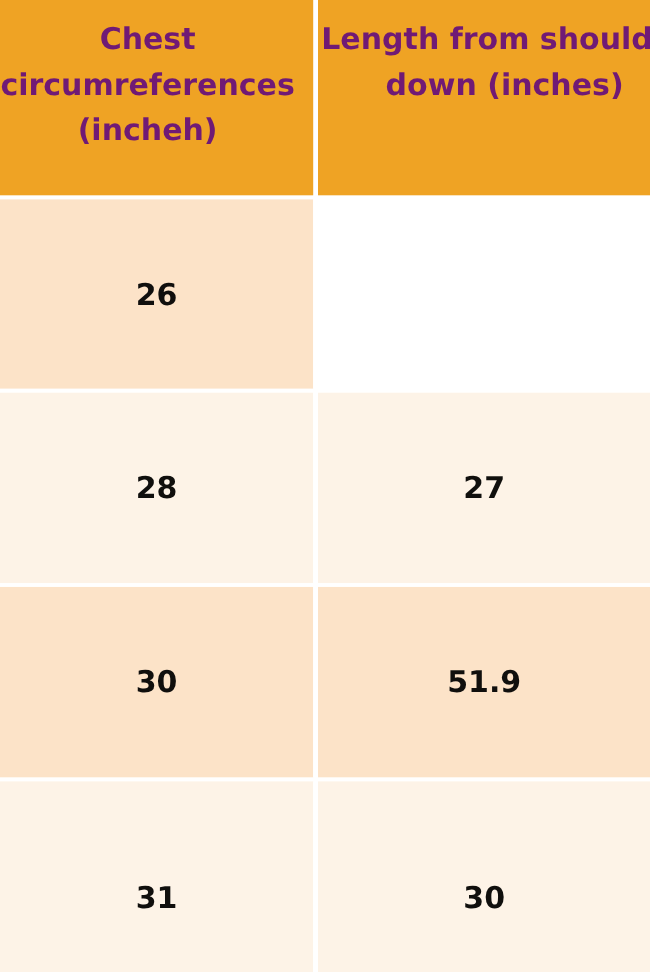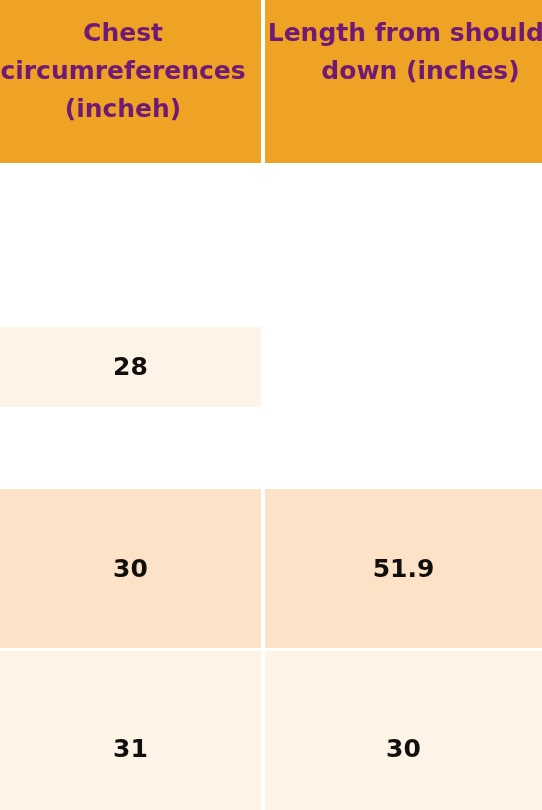--- a/index.html
+++ b/index.html
@@ -94,21 +94,21 @@
   .cell-1 { width: 261px; }
   .cell-gap { width: 4px; background: #ffffff; }
   .cell-2 { width: 277px; }
 
   .row-dark .cell-1,
   .row-dark .cell-2 { background: #fce3c8; }
   .row-light .cell-1,
   .row-light .cell-2 { background: #fdf3e7; }
 
   .row-1 { top: 166px; height: 158px; }
-  .row-2 { top: 327px; height: 159px; flex-direction: column; }
+  .row-2 { top: 327px; height: 159px; }
   .row-3 { top: 489px; height: 159px; }
   .row-4 { top: 651px; height: 159px; }
 
   .row-1 .cell { height: 158px; }
   .row-2 .cell { height: 159px; }
   .row-3 .cell { height: 159px; }
   .row-4 .cell { height: 195px; }
 </style>
 </head>
 <body>
@@ -119,26 +119,28 @@
     <div class="th th-1">
       <span class="th-label">Chest circumreferences (incheh)</span>
     </div>
     <div class="th-gap"></div>
     <div class="th th-2">
       <span class="th-label">Length from shoulder down (inches)</span>
     </div>
   </div>
 
   <div class="row row-1 row-dark">
+    <div class="cell cell-1">26</div>
     <div class="cell cell-gap"></div>
   </div>
 
   <div class="row row-2 row-light">
     <div class="cell cell-1">28</div>
     <div class="cell cell-gap"></div>
+    <div class="cell cell-2">27</div>
   </div>
 
   <div class="row row-3 row-dark">
     <div class="cell cell-1">30</div>
     <div class="cell cell-gap"></div>
     <div class="cell cell-2">51.9</div>
   </div>
 
   <div class="row row-4 row-light">
     <div class="cell cell-1">31</div>

